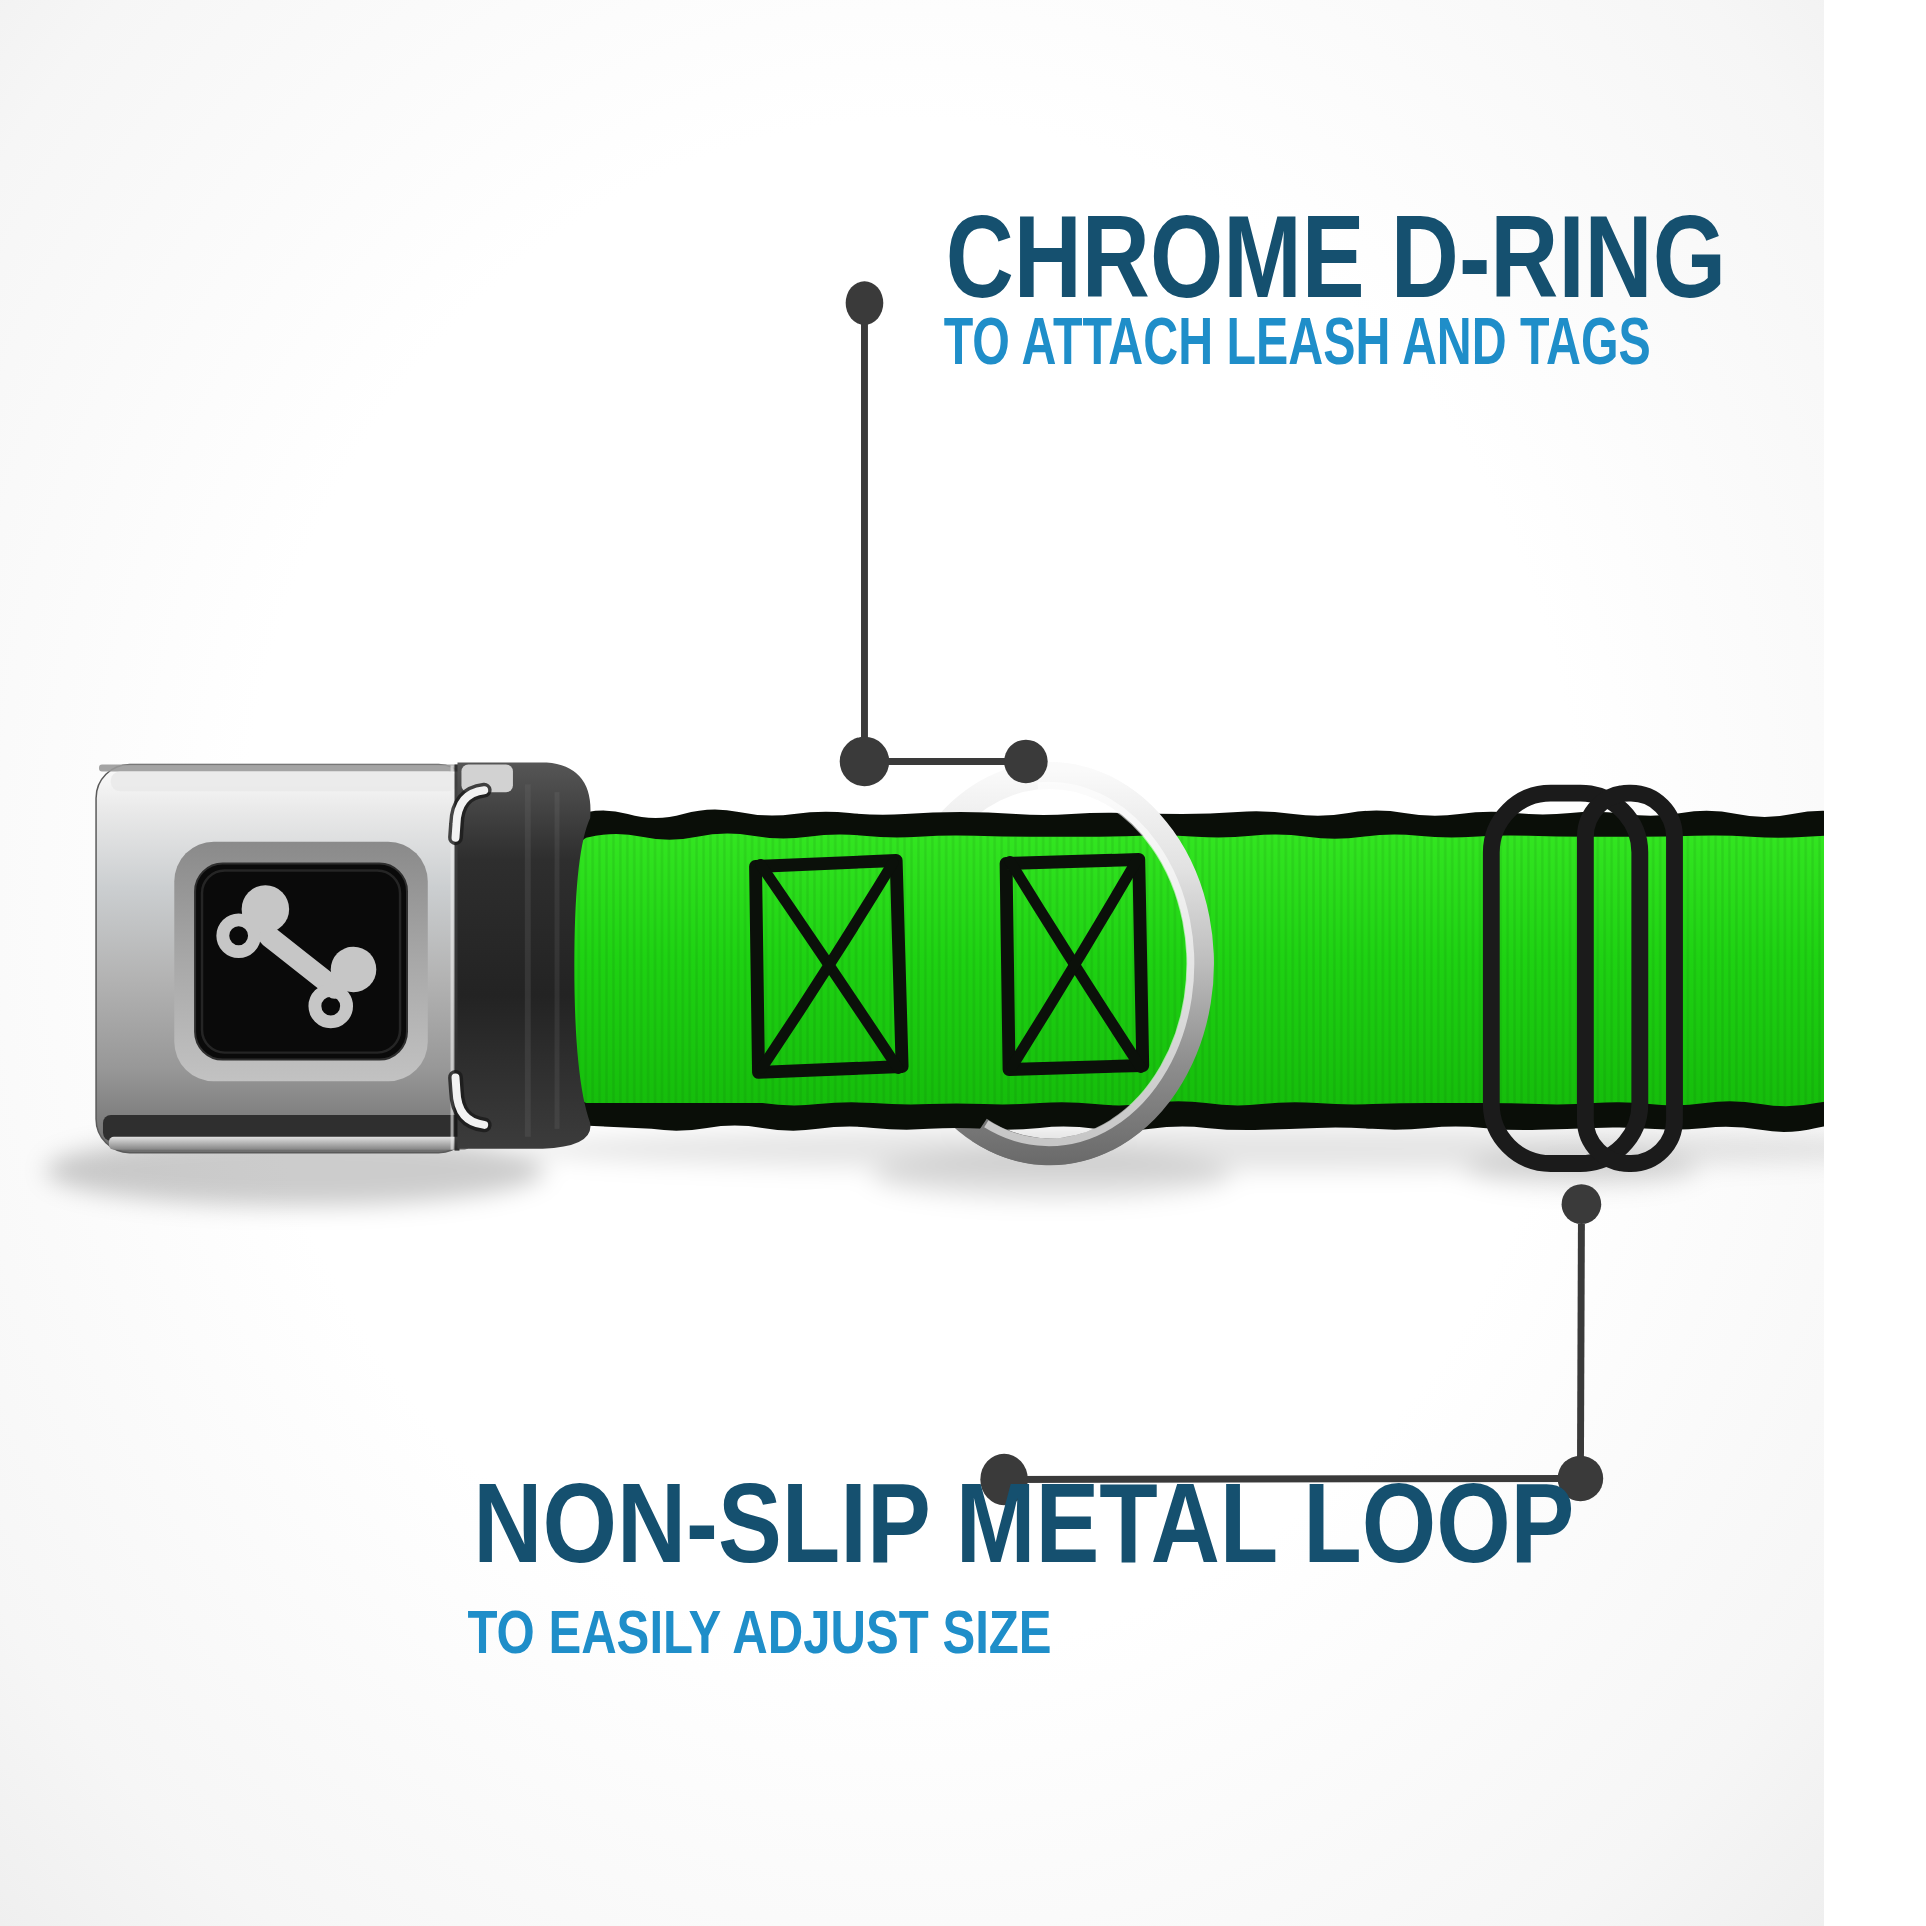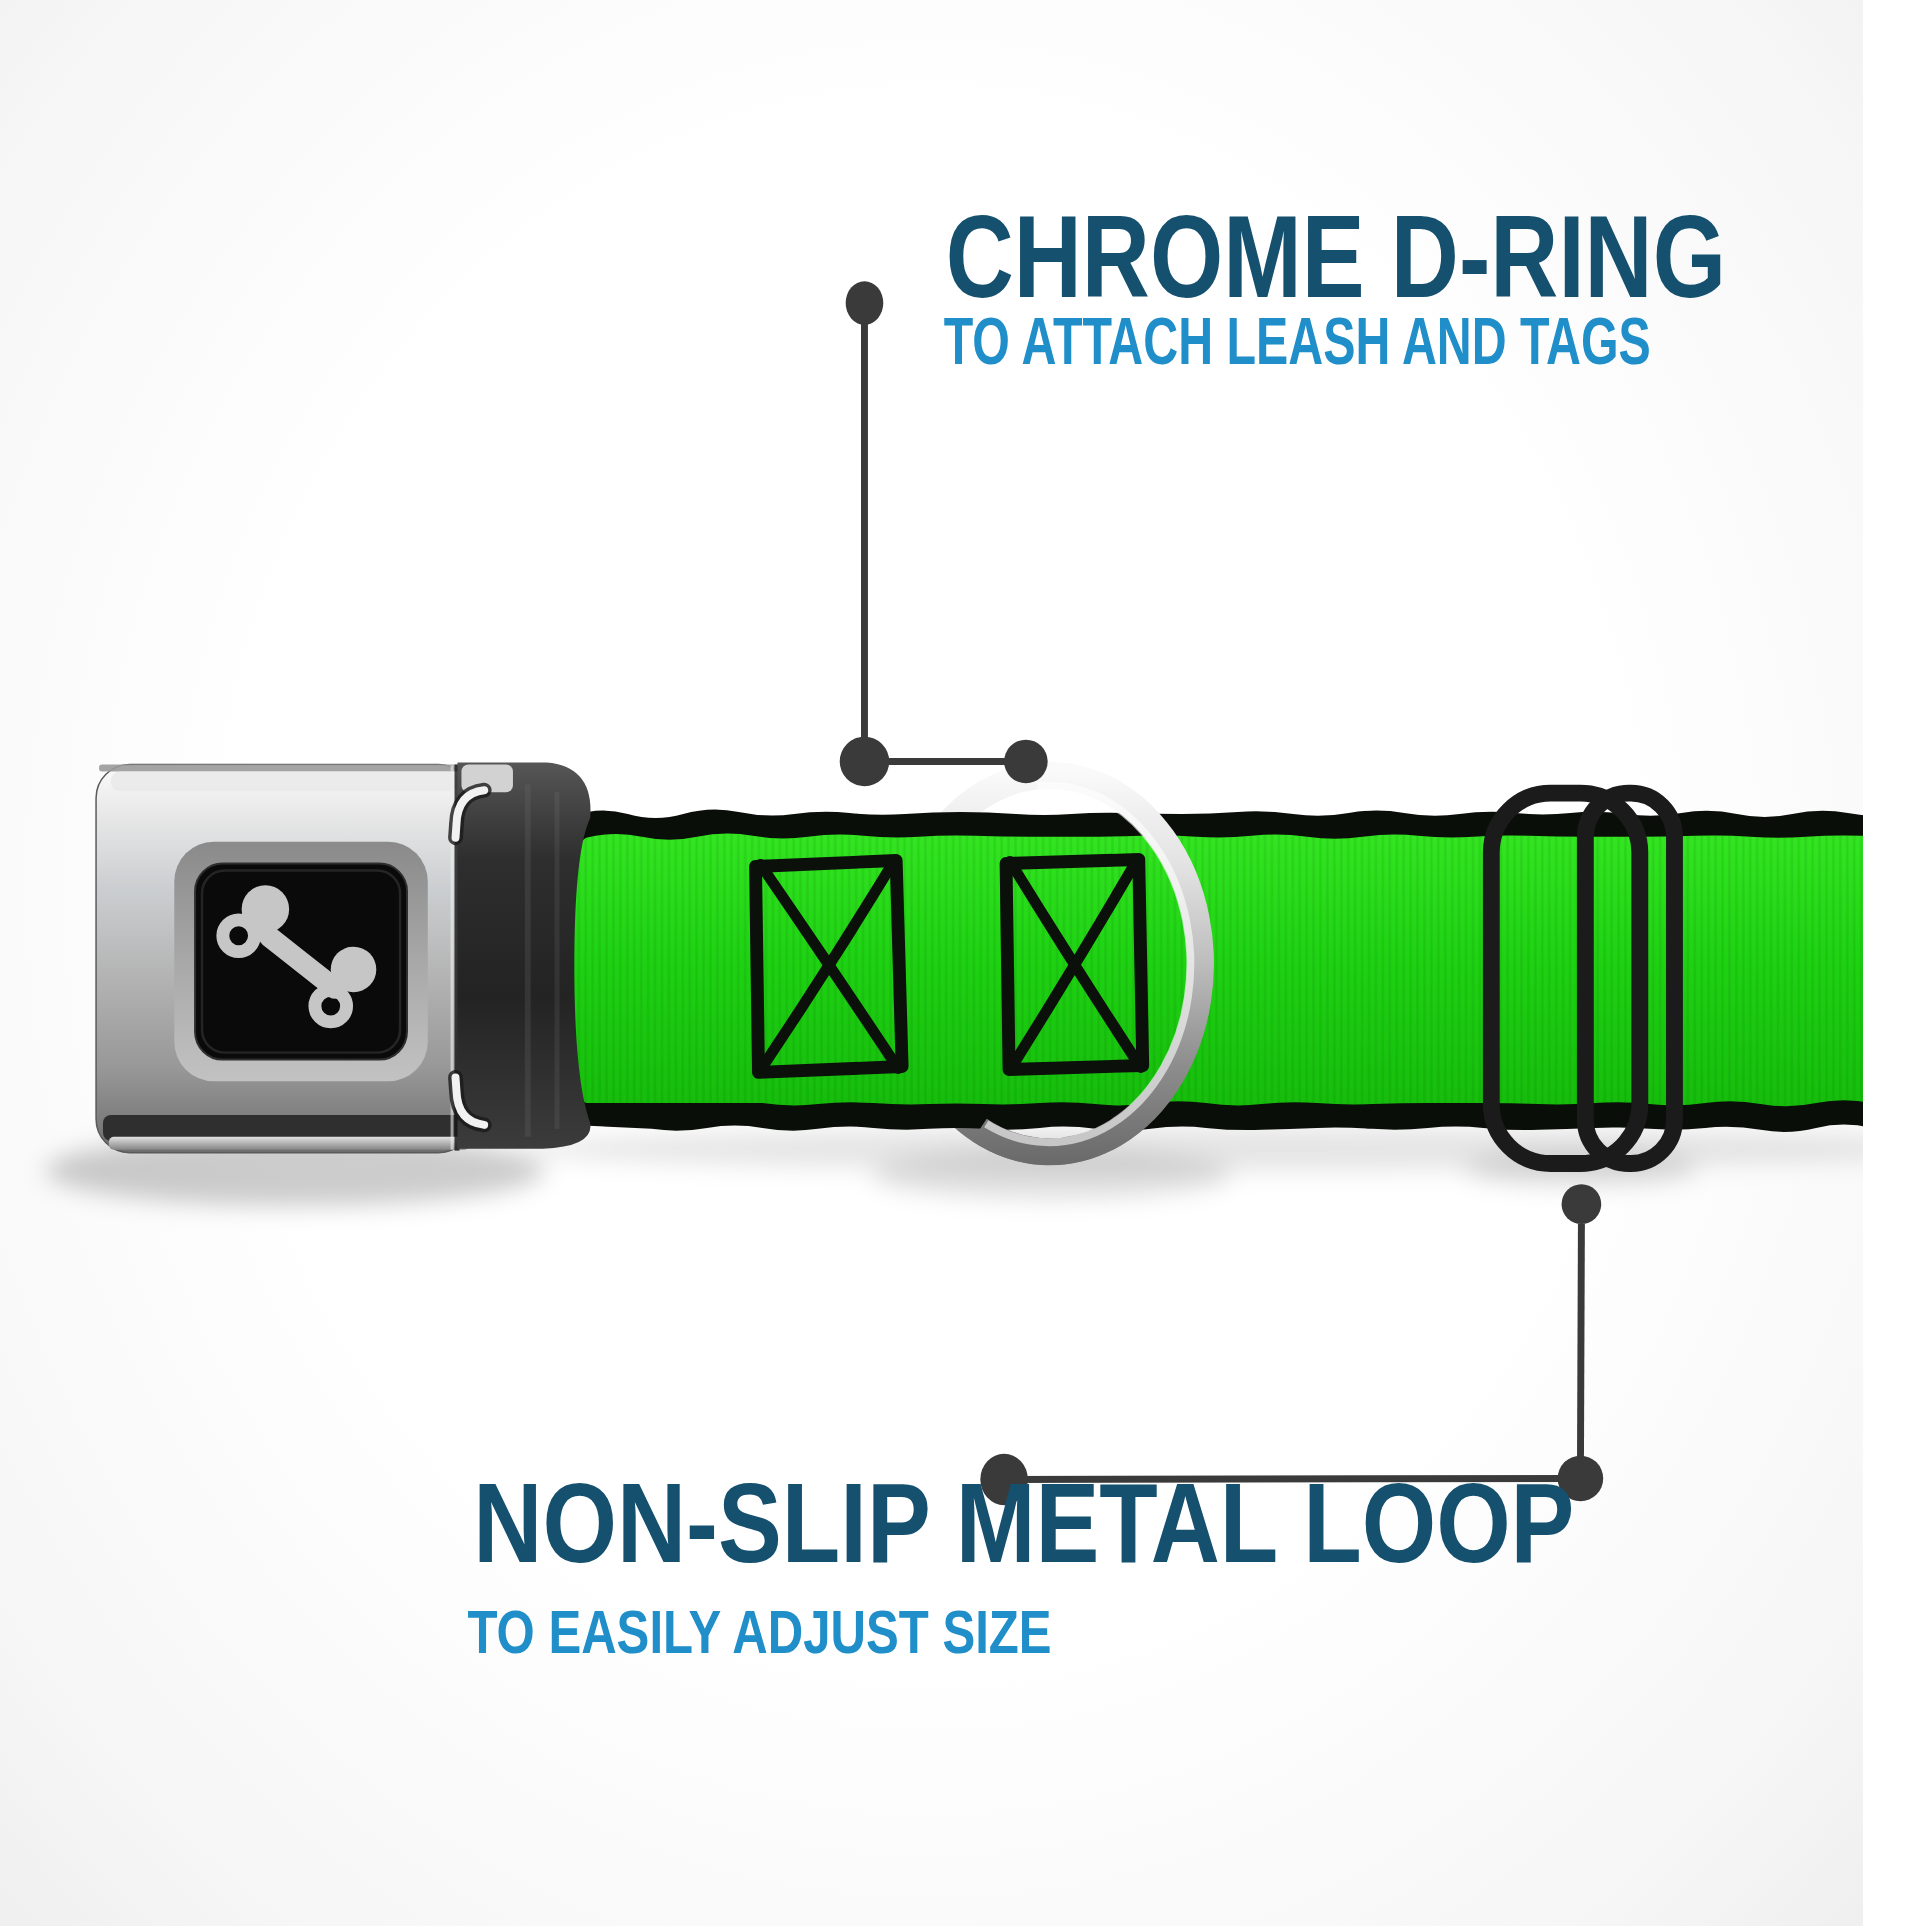--- a/index.html
+++ b/index.html
@@ -2,21 +2,20 @@
 <html><head>
 <meta charset="utf-8">
 <style>
   html,body{margin:0;padding:0;background:#ffffff;}
   #canvas{
     position:relative;
     width:1824px;height:1927px;
     background:radial-gradient(ellipse at 50% 46%, #ffffff 52%, #f6f6f6 86%, #efefef 100%);
     overflow:hidden;
     font-family:"Liberation Sans", sans-serif;
-    padding-left:39px;
   }
   #scene{position:absolute;left:0;top:0;}
   text{font-family:"Liberation Sans","DejaVu Sans",sans-serif;font-weight:bold;}
 </style>
 </head>
 <body>
 
 <div id="canvas">
 <svg id="scene" width="1927" height="1927" viewBox="0 0 1946 1946" xmlns="http://www.w3.org/2000/svg">
   <defs>

